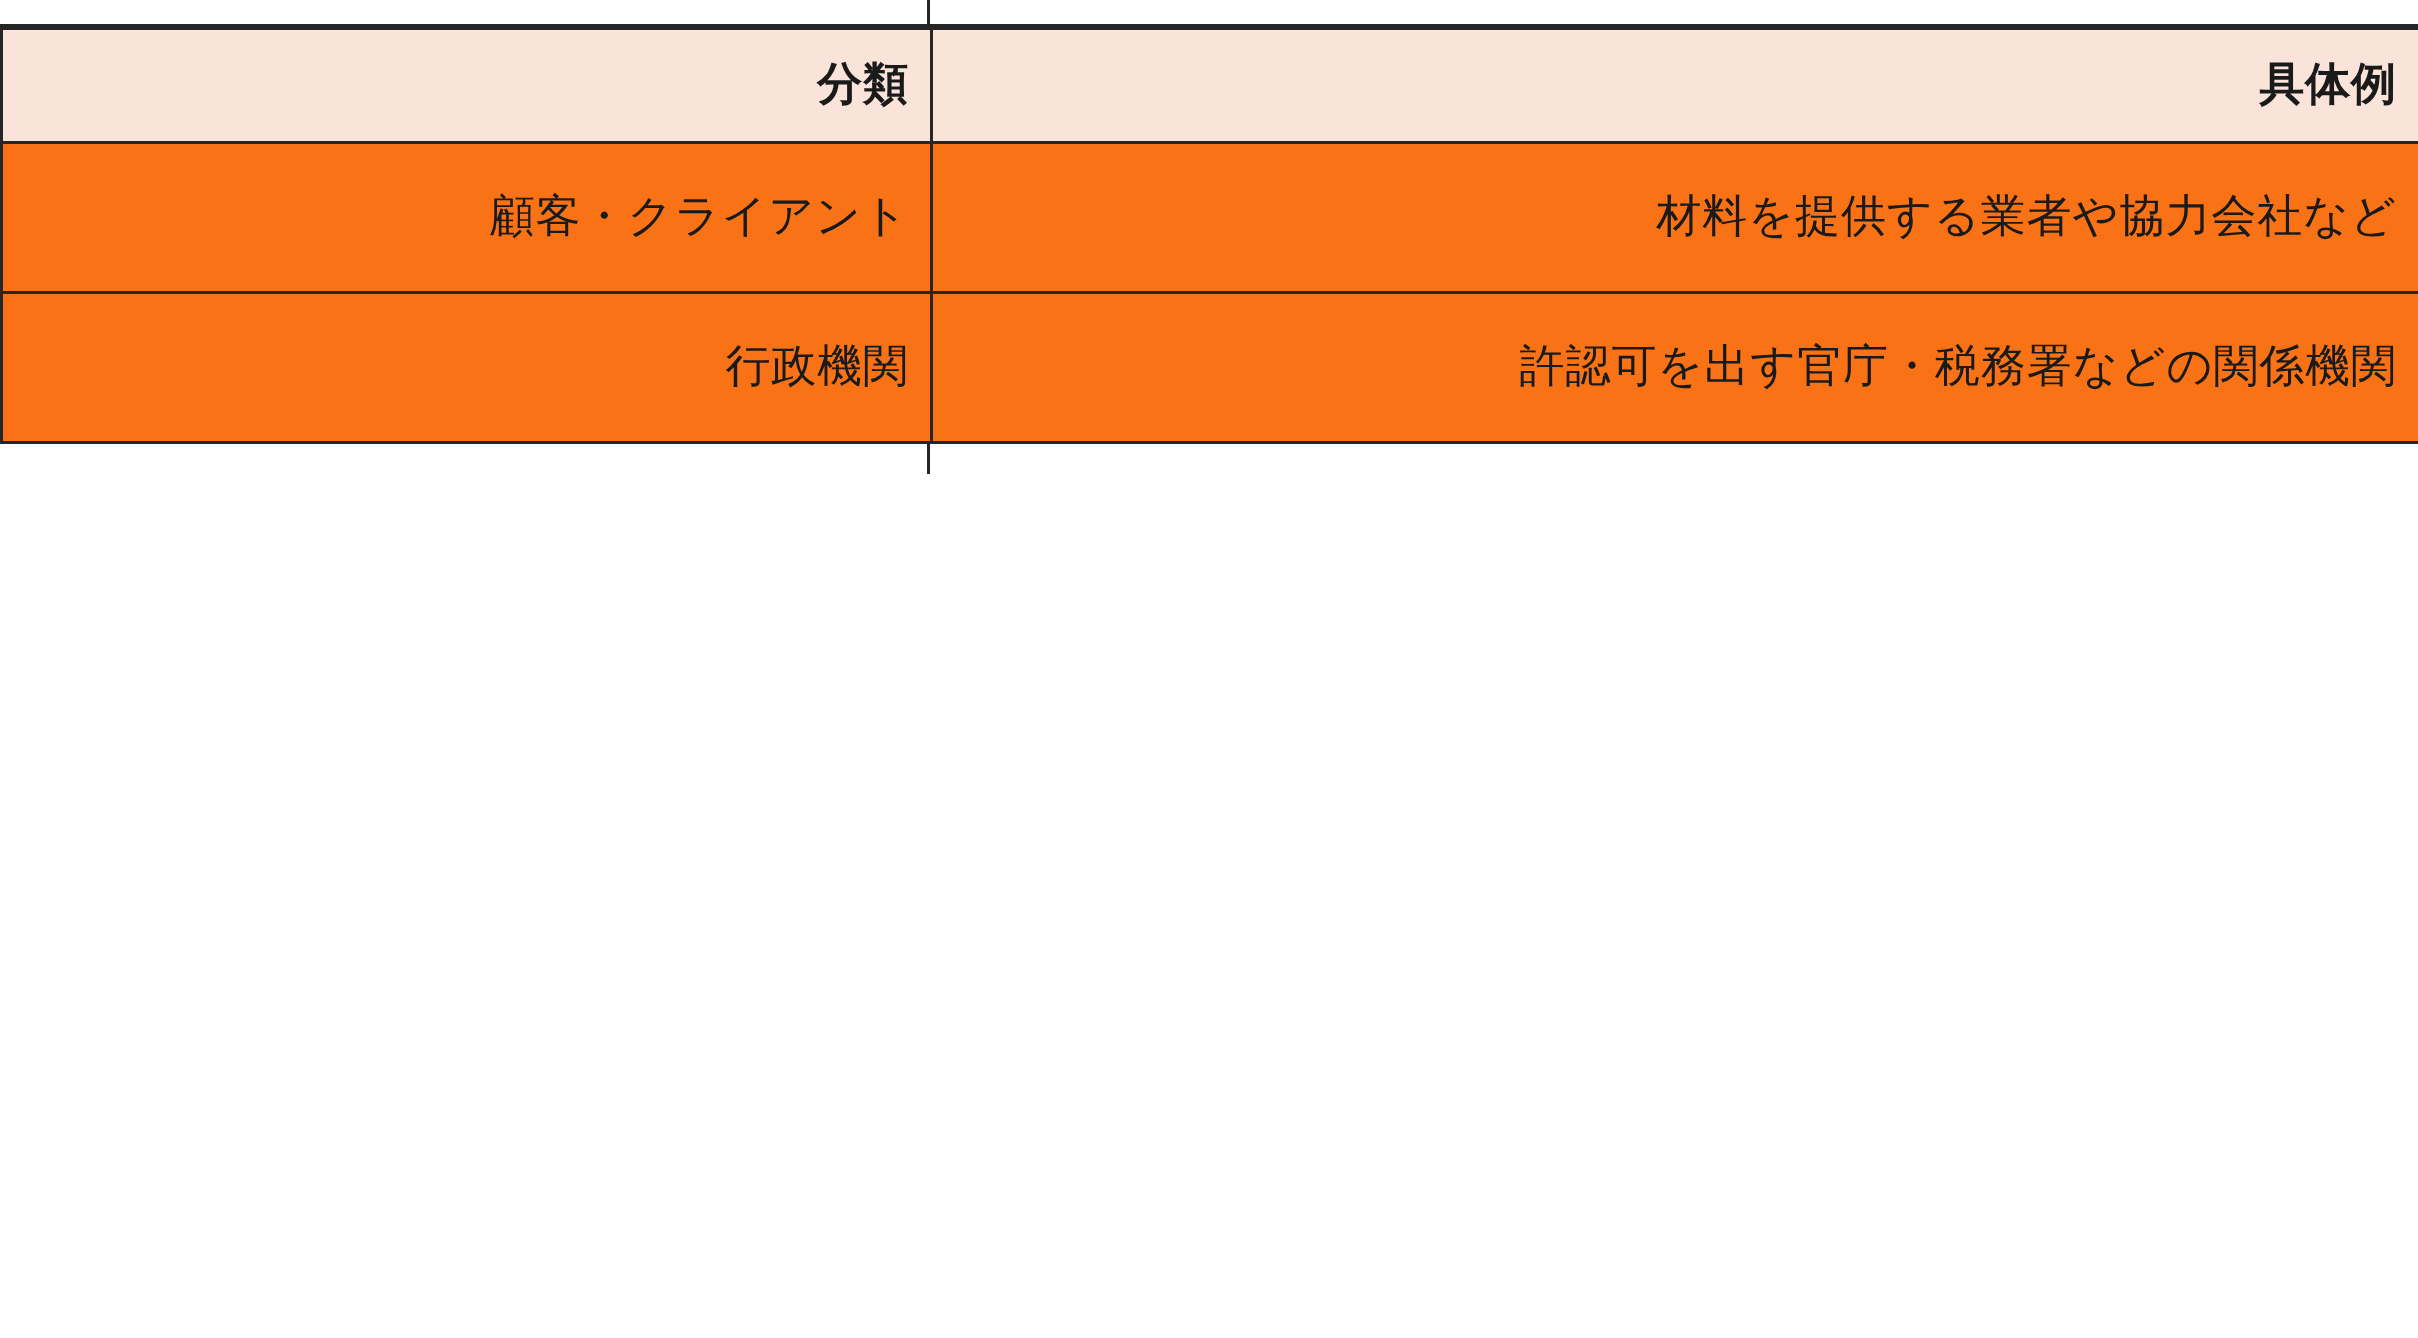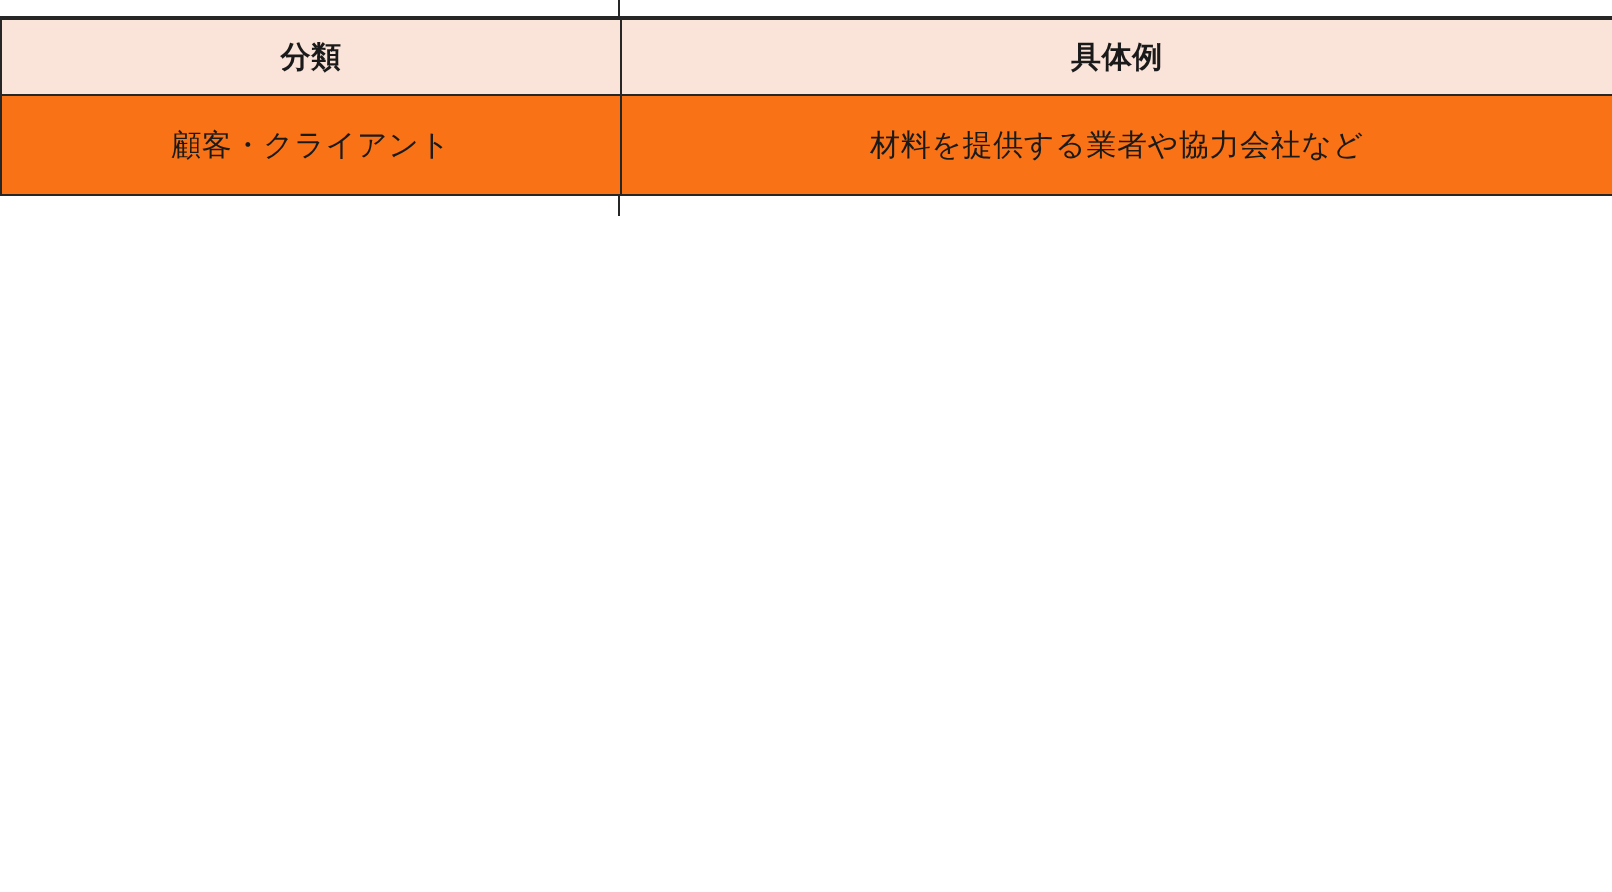--- a/index.html
+++ b/index.html
@@ -31,21 +31,21 @@
   }
 
   table.stakeholder-table col.col-category { width: 620px; }
   table.stakeholder-table col.col-example { width: 992px; }
 
   table.stakeholder-table th,
   table.stakeholder-table td {
     border: 2px solid #262626;
     padding: 0 14px;
     vertical-align: middle;
-    text-align: center;
+    text-align: right;
     font-size: 30px;
     line-height: 1.45;
     font-weight: 400;
     letter-spacing: 0.02em;
   }
 
   
   table.stakeholder-table thead th {
     background: #fae3d9;
     font-weight: bold;
@@ -110,20 +110,24 @@
       <tr>
         <th>分類</th>
         <th>具体例</th>
       </tr>
     </thead>
     <tbody>
       <tr>
         <td>顧客・クライアント</td>
         <td>材料を提供する業者や協力会社など</td>
       </tr>
+      <tr>
+        <td>行政機関</td>
+        <td>許認可を出す官庁・税務署などの関係機関</td>
+      </tr>
     </tbody>
   </table>
 
   <div class="crop-stub-bottom">
     <div class="stub-left"></div>
     <div class="stub-right"></div>
   </div>
 
 </div>
 

